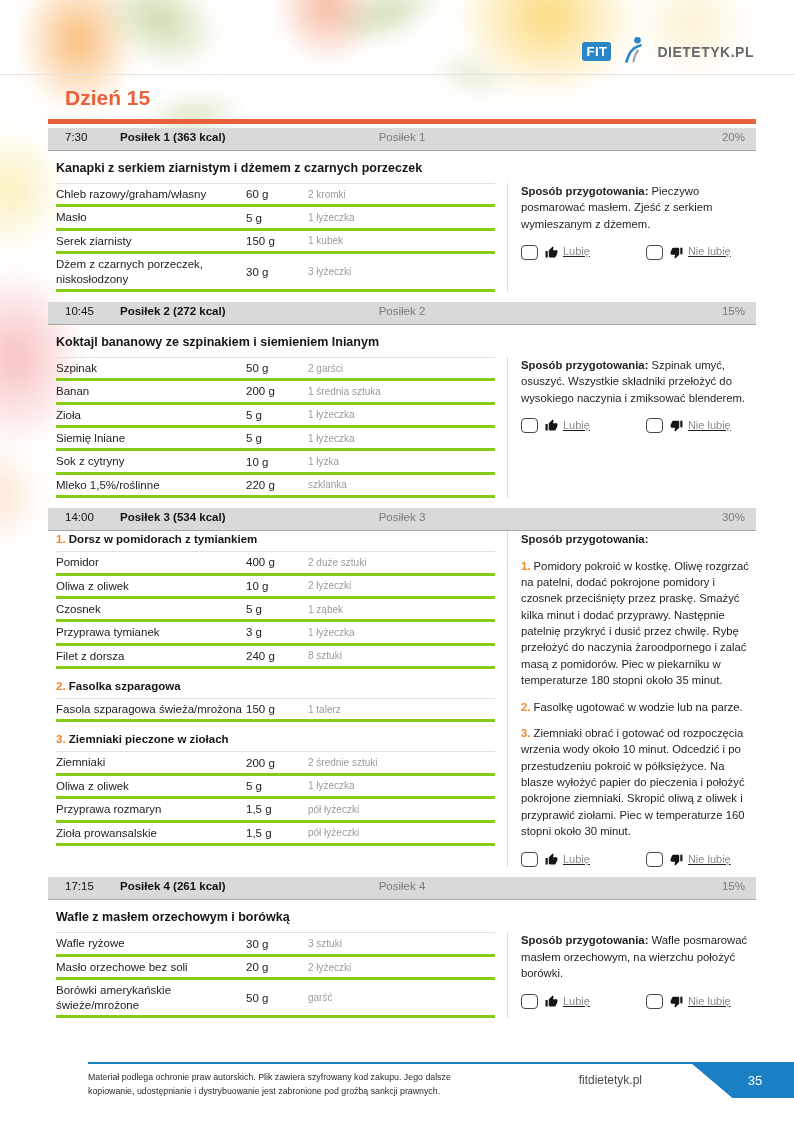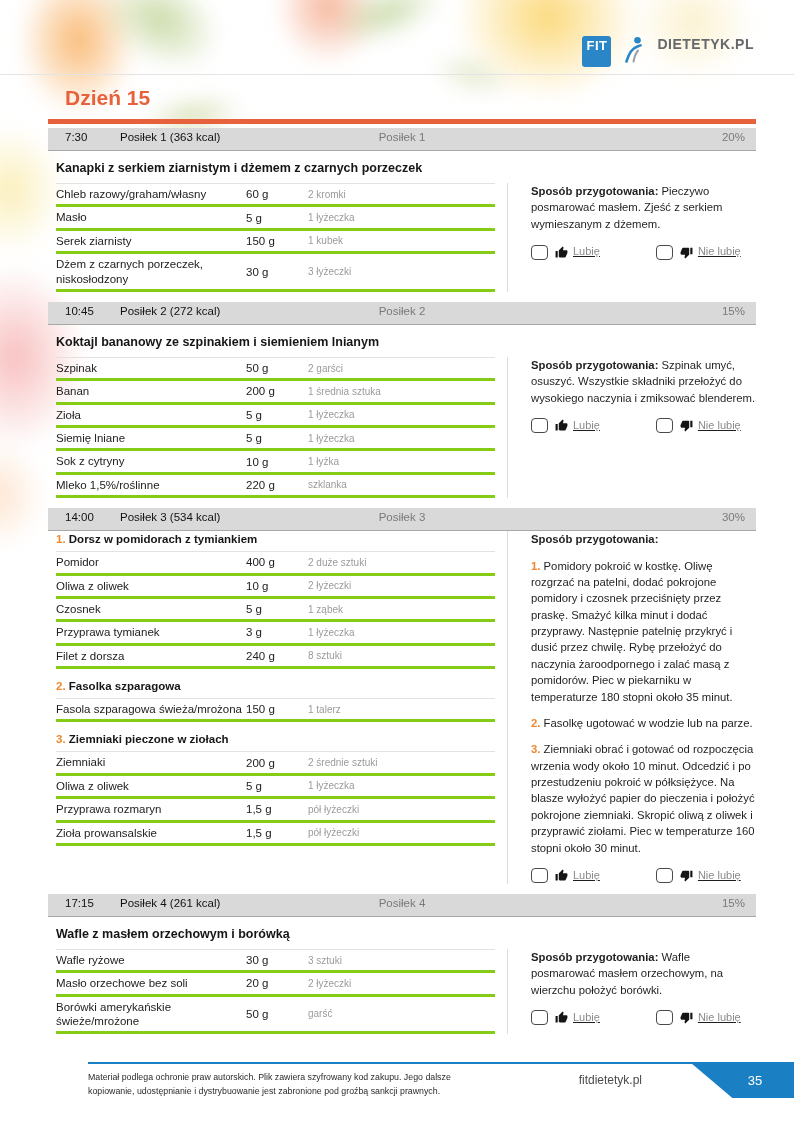--- a/index.html
+++ b/index.html
@@ -18,44 +18,44 @@
   .b-leaf2 { left:330px; top:-15px; width:115px; height:55px; background:radial-gradient(closest-side, rgba(150,185,90,.5), rgba(150,185,90,0)); transform:rotate(-20deg); }
   .b-lemonslice { left:455px; top:-65px; width:185px; height:165px; background:radial-gradient(closest-side, rgba(250,205,80,.75), rgba(250,205,80,0)); }
   .b-lemon2 { left:630px; top:-35px; width:125px; height:115px; background:radial-gradient(closest-side, rgba(247,224,150,.45), rgba(247,224,150,0)); }
   .b-leaf3 { left:430px; top:55px; width:85px; height:40px; background:radial-gradient(closest-side, rgba(190,205,140,.45), rgba(190,205,140,0)); transform:rotate(15deg); }
   .b-leaf4 { left:140px; top:95px; width:105px; height:42px; background:radial-gradient(closest-side, rgba(183,199,123,.55), rgba(183,199,123,0)); transform:rotate(-8deg); }
   .b-edgelemon { left:-45px; top:125px; width:110px; height:130px; background:radial-gradient(closest-side, rgba(248,228,140,.6), rgba(248,228,140,0)); }
   .b-grapefruit { left:-55px; top:265px; width:140px; height:185px; background:radial-gradient(closest-side, rgba(242,138,138,.55), rgba(242,138,138,0)); }
   .b-edgeorange { left:-50px; top:440px; width:95px; height:110px; background:radial-gradient(closest-side, rgba(250,180,120,.35), rgba(250,180,120,0)); }
 
   
-  .logo { position:absolute; top:36px; right:40px; display:flex; z-index:2;gap:12px; }
+  .logo { position:absolute; top:36px; right:40px; display:flex; align-items:center; z-index:2;gap:12px; }
   .logo-fit { background:#2a86c7; color:#fff; font-weight:bold; font-size:13px; padding:2px 4px; border-radius:3px; letter-spacing:.5px; }
   .logo-person { margin:0 1px; }
   .logo-rest { color:#66696c; font-weight:bold; font-size:14px; letter-spacing:.5px; }
   .header-divider { position:absolute; top:74px; left:0; right:0; height:1px; background:#e4e4e4; z-index:1; }
 
   
   .content { position:absolute; top:86px; left:48px; width:708px; z-index:1; }
   .day-title { color:#e8613d; font-size:21px; font-weight:bold; padding-left:17px; margin-bottom:9px; }
   .accent-bar { height:5px; background:#e8613d; margin-bottom:4px; }
 
   .meal { margin-bottom:10px; }
   .meal-bar {
     position:relative; height:23px; background:#d9d9d9; border-bottom:1px solid #a8a8a8;
     display:flex; align-items:center; font-size:11.5px; padding:0 11px 4px 17px;
   }
   .meal-time { width:55px; color:#111; }
-  .meal-name { font-weight:normal; color:#111; }
+  .meal-name { font-weight:bold; color:#111; }
   .meal-label { position:absolute; left:50%; transform:translateX(-50%); color:#7a7a7a; }
   .meal-percent { margin-left:auto; color:#7a7a7a; }
   .meal-title { font-size:12.5px; font-weight:bold; color:#161616; margin:10px 0 8px 8px; }
   .meal-body { display:flex; align-items:stretch; }
   .left-col { width:447px; padding-left:8px; flex:none; }
-  .right-col { flex:1; border-left:1px solid #dcdcdc; margin-left:12px; padding-left:23px; font-size:11.3px; line-height:1.45; }
+  .right-col { flex:1; border-left:1px solid #dcdcdc; margin-left:12px; padding-left:13px; font-size:11.3px; line-height:1.45; }
 
   .ing-table { border-top:1px solid #e2e2e2; }
   .ing-row { display:flex; align-items:center; border-bottom:3px solid #84cc16; padding:3px 0; min-height:19px; font-size:11.5px; }
   .ing-name { width:190px; line-height:1.25; color:#222; }
   .ing-amt { width:62px; color:#222; }
   .ing-measure { color:#9b9b9b; font-size:10px; }
 
   .group-head { font-size:11.5px; font-weight:bold; color:#161616; margin:11px 0 6px; }
   .group-head.first { margin-top:2px; }
   .group-num, .step-num { color:#f0872c; font-weight:bold; }

